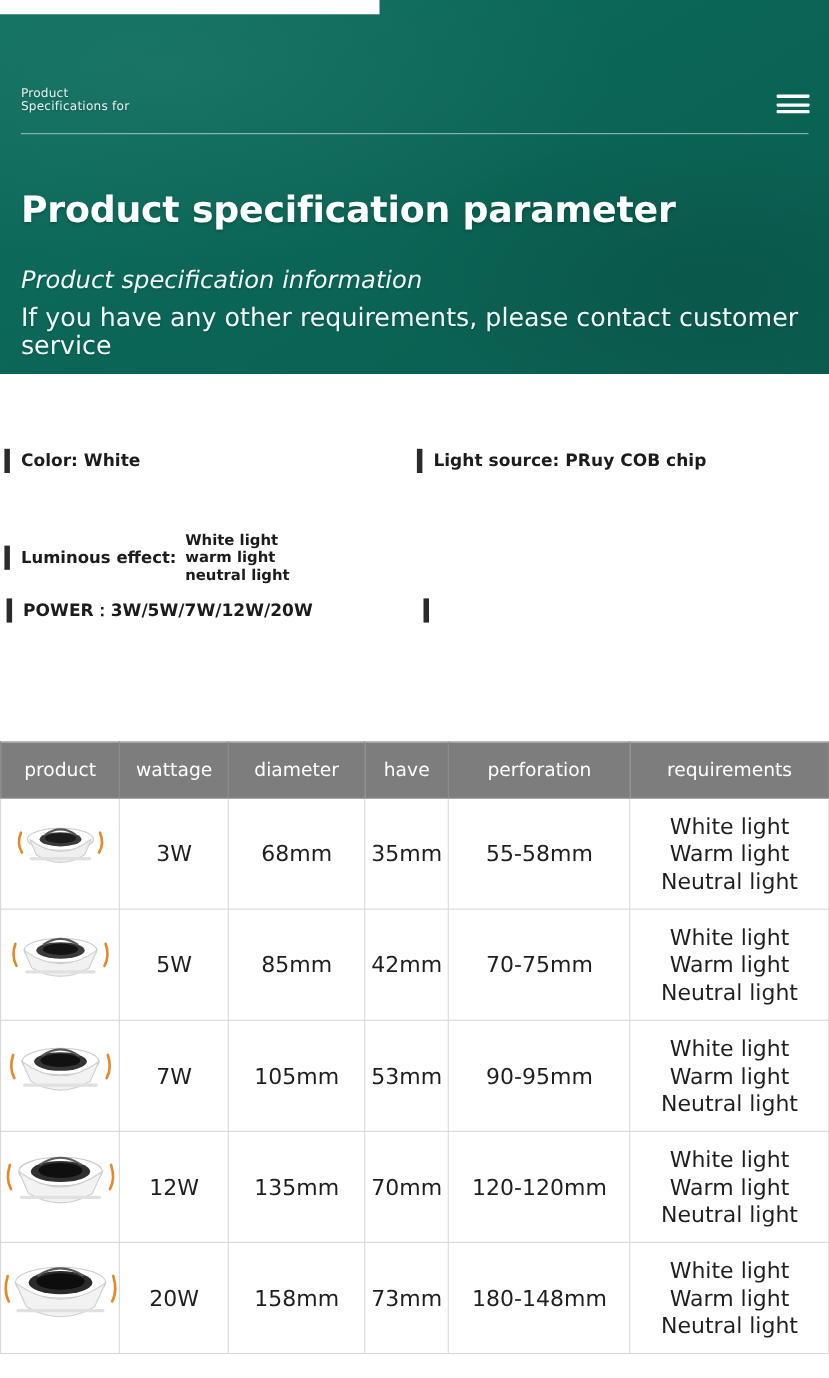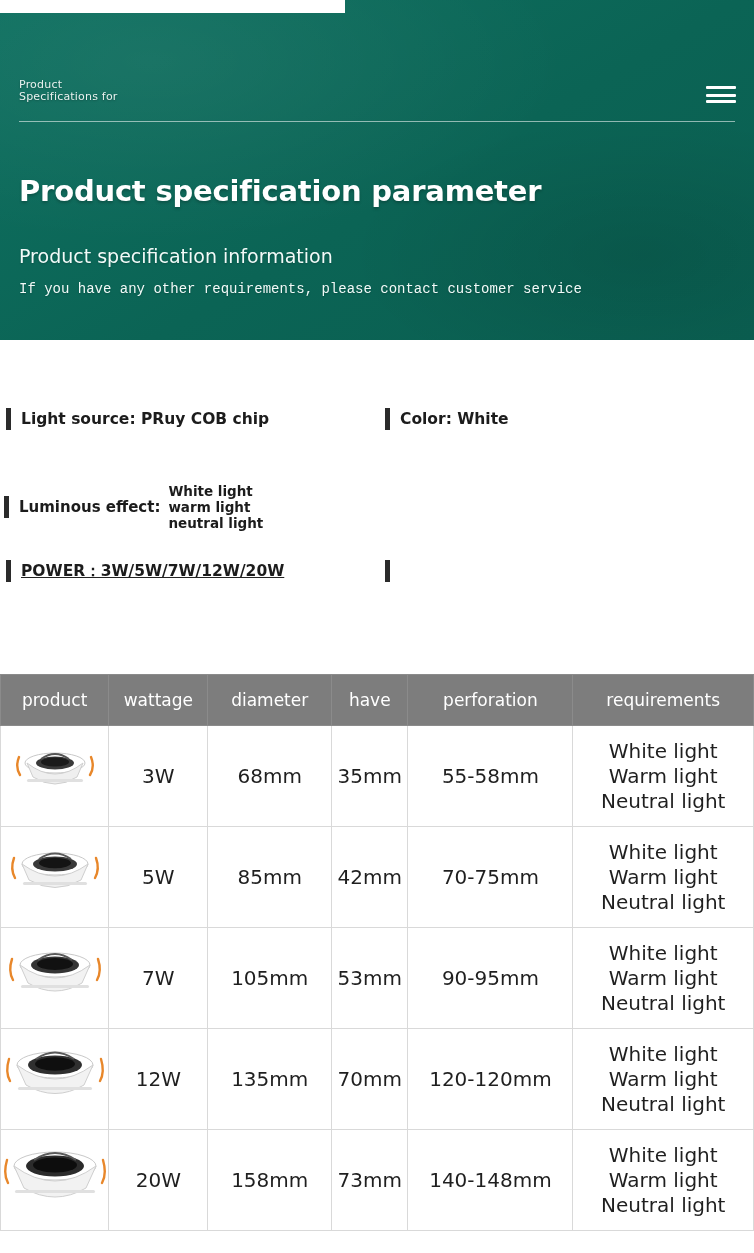--- a/index.html
+++ b/index.html
@@ -72,45 +72,45 @@
     border-radius: 1px;
   }
   .hamburger span:nth-child(1) { top: 6px; }
   .hamburger span:nth-child(2) { top: 14px; }
   .hamburger span:nth-child(3) { top: 20px; width: 30px; }
 
   .hero-title {
     position: absolute;
     left: 19px;
     top: 170px;
-    font-size: 29px;
+    font-size: 33px;
     line-height: 42px;
     font-weight: 700;
     color: #ffffff;
     letter-spacing: -0.2px;
     text-shadow: 0 2px 3px rgba(0,0,0,0.22);
   }
   .hero-sub1 {
     position: absolute;
     left: 19px;
     top: 243px;
-    font-size: 19px;
+    font-size: 22px;
     line-height: 26px;
     color: #f2faf8;
     text-shadow: 0 1px 2px rgba(0,0,0,0.20);
+    font-style: italic;
   }
   .hero-sub2 {
     position: absolute;
     left: 19px;
     top: 276px;
-    font-size: 14px;
+    font-size: 23px;
     line-height: 26px;
     color: #f2faf8;
     text-shadow: 0 1px 2px rgba(0,0,0,0.20);
-    font-family: Liberation Mono, monospace;
   }
 
   
   .specs {
     position: absolute;
     top: 340px;
     left: 0;
     width: 754px;
     height: 320px;
     background: #ffffff;
@@ -243,43 +243,43 @@
   <div class="hero-rule"></div>
 
   <div class="hero-title">Product specification parameter</div>
   <div class="hero-sub1">Product specification information</div>
   <div class="hero-sub2">If you have any other requirements, please contact customer service</div>
 </div>
 
 <div class="specs">
 
   <div class="spec-row" style="top:68px;">
+    <div class="spec-cell right">
+      <div class="bar"></div>
+      <div class="spec-text">Color: White</div>
+    </div>
     <div class="spec-cell left">
       <div class="bar"></div>
       <div class="spec-text">Light source: PRuy COB chip</div>
-    </div>
-    <div class="spec-cell right">
-      <div class="bar"></div>
-      <div class="spec-text">Color: White</div>
     </div>
   </div>
 
   <div class="spec-row" style="top:143px;">
     <div class="spec-cell right">
       <div class="bar"></div>
       <div class="spec-label-inline">Luminous effect:</div>
       <div class="multi">
         <span>White light</span>
         <span>warm light</span>
         <span>neutral light</span>
       </div>
     </div>
   </div>
 
-  <div class="spec-row" style="top:220px;text-decoration:underline;">
+  <div class="spec-row" style="top:204px;">
     <div class="spec-cell left">
       <div class="bar"></div>
       <div class="spec-text">POWER：3W/5W/7W/12W/20W</div>
     </div>
     <div class="spec-cell right">
       <div class="bar"></div>
     </div>
   </div>
 
 </div>
@@ -421,21 +421,21 @@
               <path d="M32 24 q21 -14 42 0" fill="none" stroke="#5a5a5a" stroke-width="2"></path>
               <path d="M5 24 q-4 14 1 23" fill="none" stroke="#e8872a" stroke-width="2.4" stroke-linecap="round"></path>
               <path d="M101 24 q4 14 -1 23" fill="none" stroke="#e8872a" stroke-width="2.4" stroke-linecap="round"></path>
               <rect x="13" y="54" width="80" height="3" rx="1.5" fill="#e0e0e0"></rect>
             </svg>
           </div>
         </td>
         <td class="cell-wattage">20W</td>
         <td class="cell-diameter">158mm</td>
         <td class="cell-high">73mm</td>
-        <td class="cell-perforation">140-148mm</td>
+        <td class="cell-perforation">180-148mm</td>
         <td class="cell-photochromy">
           <div>White light</div>
           <div>Warm light</div>
           <div>Neutral light</div>
         </td>
       </tr>
 
     </tbody>
   </table>
 </div>

